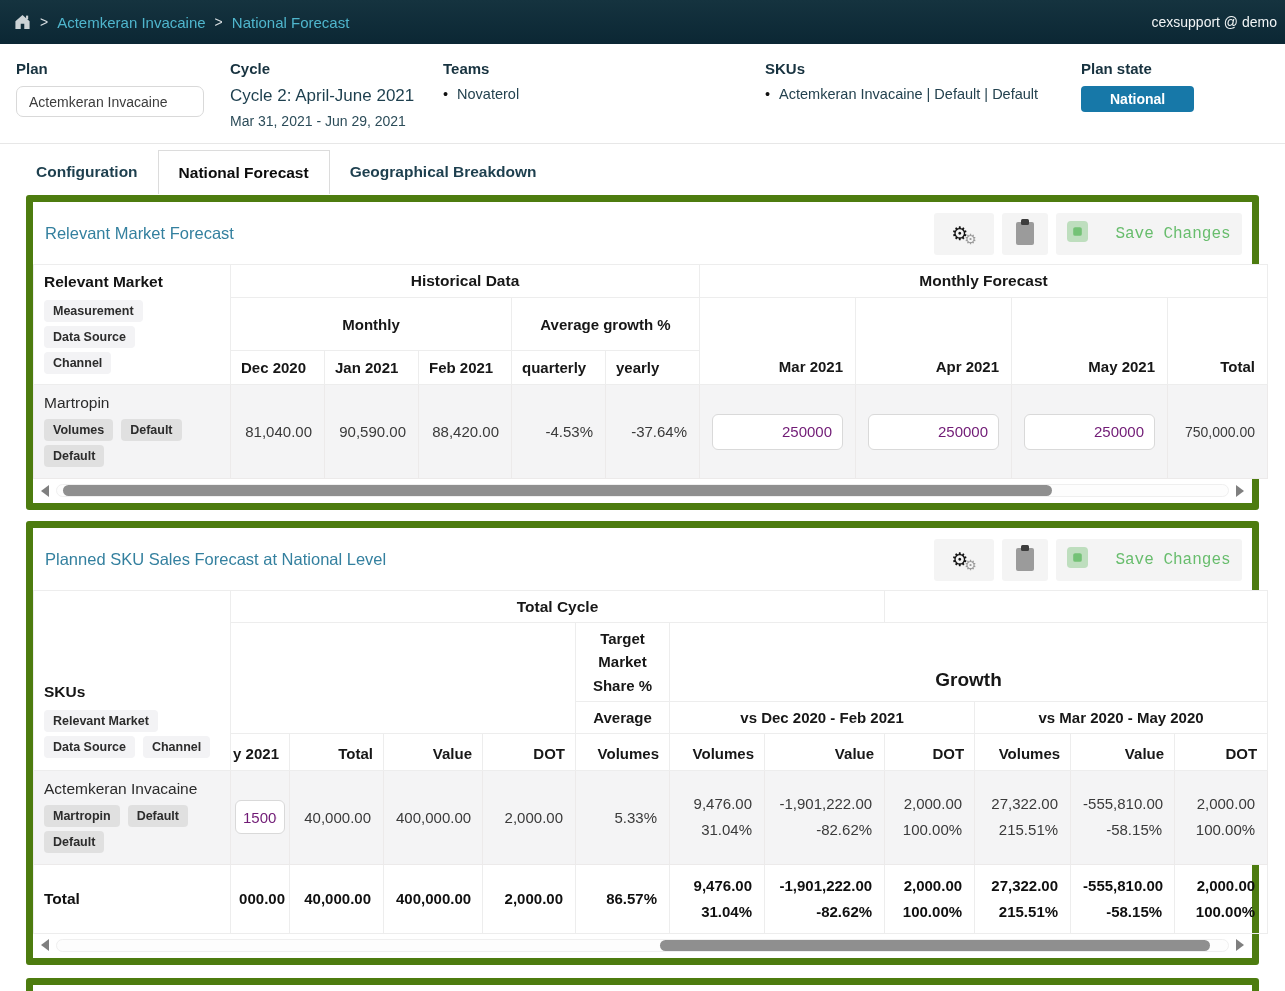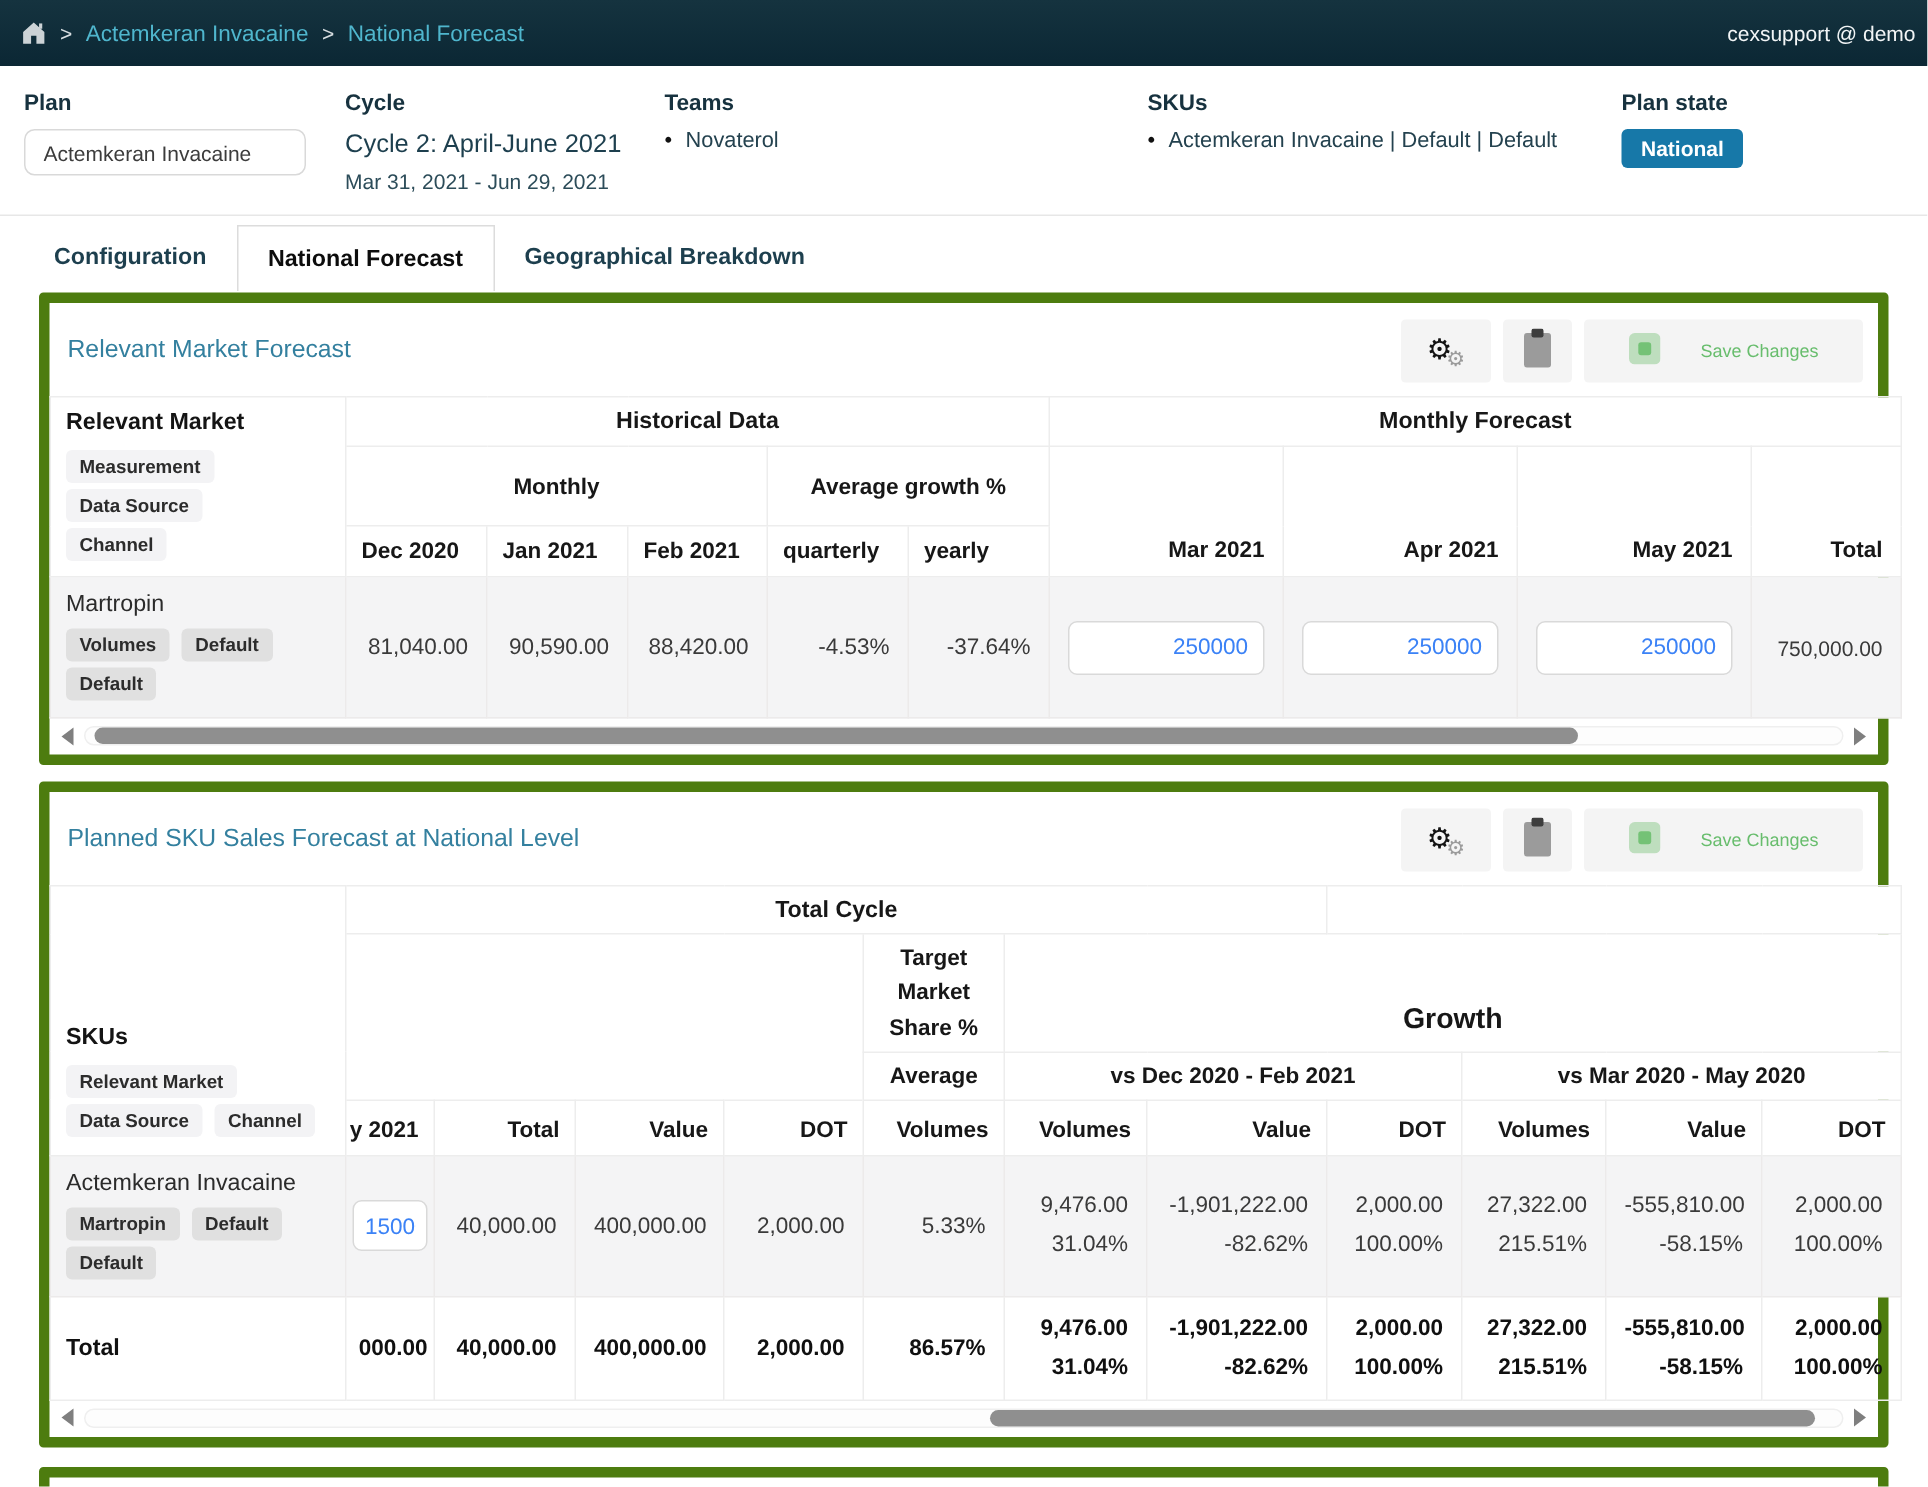--- a/index.html
+++ b/index.html
@@ -23,21 +23,21 @@
     padding:0 12px; font-size:14px; color:#3c3c3c; font-family:inherit; background:#fff; }
   .hi-cycle { width:213px; }
   .cycle-title { font-size:17px; color:#1d3f4e; }
   .cycle-range { font-size:14px; color:#2c4c59; margin-top:7px; }
   .hi-teams { width:322px; }
   .hi-skus { width:316px; }
   .bullet-item { font-size:14.5px; color:#24424f; display:flex; gap:9px; }
   .bullet-item .dot { color:#111; }
   .hi-state { flex:1; }
   .state-badge { display:inline-block; background:#1778a8; color:#fff; font-weight:700;
-    font-size:14px; padding:5px 13px; border-radius:4px; }
+    font-size:14px; padding:5px 29px; border-radius:4px; }
 
   
   .tabs { display:flex; align-items:flex-end; padding-left:16px; height:48px; margin-top:2px; }
   .tab { padding:0 20px; height:44px; line-height:44px; font-weight:700; font-size:15.5px;
     color:#1d3f4e; cursor:pointer; }
   .tab.active { background:#fff; border:1px solid #dcdcdc; border-bottom:none; color:#0c0c0c; }
   .tab.muted { color:#7e909a; }
 
   
   .panel { margin:0 26px; border:7px solid #4d7c0f; border-radius:3px; background:#fff; }
@@ -46,21 +46,21 @@
   .panel-3 { margin-top:13px; padding:12px 0 40px 0; }
   .panel-head { display:flex; justify-content:space-between; align-items:center; padding:10px 10px 9px 10px; min-height:62px; }
   .panel-title { color:#34809f; font-size:16.5px; padding-left:2px; }
   .panel-actions { display:flex; gap:8px; align-items:center; }
   .icon-btn { height:42px; background:#f4f4f4; border:none; border-radius:3px; cursor:pointer;
     display:flex; align-items:center; justify-content:center; }
   .btn-gears { width:60px; position:relative; }
   .gear-big { font-size:19px; color:#141414; line-height:1; }
   .gear-small { font-size:14px; color:#9b9b9b; line-height:1; margin-left:-4px; margin-top:10px; }
   .btn-clip { width:46px; }
-  .btn-save { width:186px; gap:27px; color:#68bd6d; font-size:12px; font-family:Liberation Sans, sans-serif; }
+  .btn-save { width:186px; gap:27px; color:#68bd6d; font-size:16px; font-family:Liberation Mono, monospace; }
 
   
   table { width:100%; border-collapse:collapse; table-layout:fixed; font-size:15px; }
   th, td { border:1px solid #ededed; }
   thead th { font-weight:700; color:#171717; padding:6px 10px; background:#fff; }
   .th-group { height:33px; font-size:15.5px; }
   .th-sub { text-align:center; height:35px; }
   .th-col { text-align:left; padding-right:12px; height:34px; }
   .th-mon { text-align:right; vertical-align:bottom; padding:0 12px 9px 0; }
   .entity-th { text-align:left; vertical-align:middle; padding:8px 10px; }
@@ -70,21 +70,21 @@
     color:#2c2c2c; margin:2px 8px 2px 0; }
   .tag-light { background:#f3f3f5; }
   .tag-dark { background:#e0e0e0; }
   .row-data { background:#f4f4f5; }
   .row-data td { border-color:#eceaea; }
   td.num { text-align:right; padding:8px 12px; color:#3a3a3a; }
   td.entity { text-align:left; padding:9px 10px; vertical-align:top; }
   .entity-name { font-size:15.5px; color:#2b2b2b; margin-bottom:5px; }
   .t1-row td { height:79px; }
   .cell-input { height:36px; border:1px solid #d9d9d9; border-radius:6px; background:#fff;
-    text-align:right; padding:0 10px; font-size:15px; color:#3b82f6; font-family:inherit; width:100%; }
+    text-align:right; padding:0 10px; font-size:15px; color:#701a75; font-family:inherit; width:100%; }
   .mini-input { width:50px; height:34px; padding:0 7px; }
   .total-cell { font-size:14px; color:#222;margin-top:48px; }
 
   .t2 .th-blank { border-bottom:none; }
   .t2 .th-tms { text-align:center; vertical-align:middle; font-size:15px; line-height:1.55; padding:4px 6px; }
   .t2 .th-growth { text-align:center; vertical-align:bottom; padding-bottom:10px; font-size:19px; }
   .t2 .th-vs { text-align:center; height:32px; }
   .t2 .th-cycle { height:32px; text-align:center; font-size:15.5px; }
   .t2 .th-col2 { text-align:right; padding:0 10px 8px 0; height:37px; vertical-align:bottom; }
   .g2 div { line-height:26px; }

